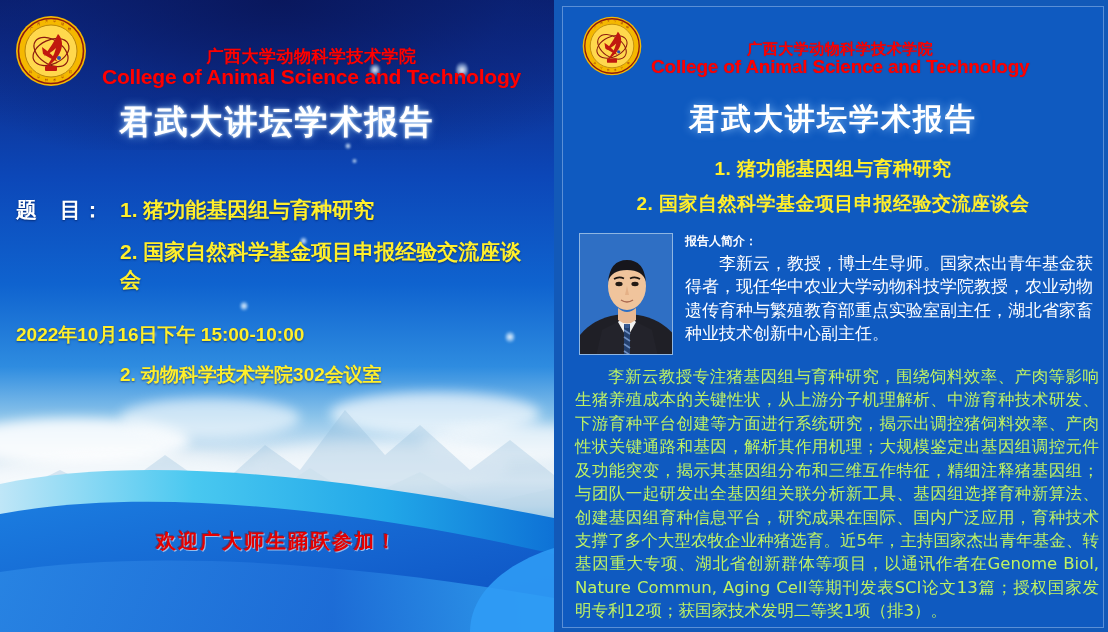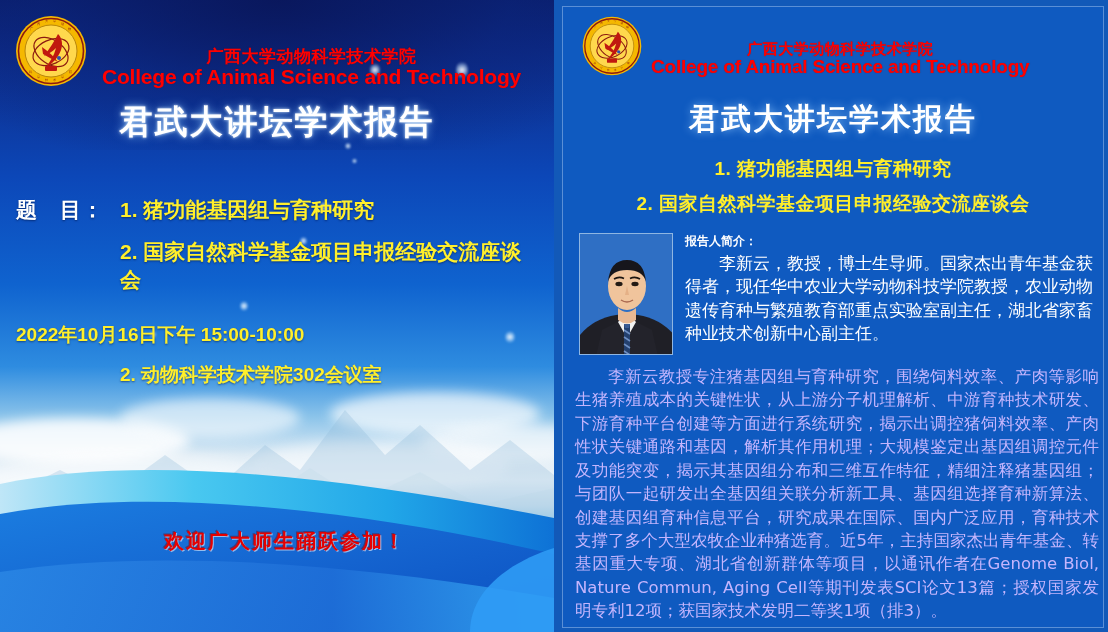--- a/index.html
+++ b/index.html
@@ -93,21 +93,21 @@
     letter-spacing: 1px; white-space: pre;
     text-shadow: 0 1px 2px rgba(0,20,70,.6);
   }
   .l-val {
     color: #ffef2b; font-weight: 700; font-size: 21px;
     text-shadow: 0 1px 2px rgba(0,20,70,.55);
   }
   .l-val.small { font-size: 19px; }
   .l-sub { margin-left: 104px; margin-top: -2px; margin-bottom: 16px; }
   .l-welcome {
-    position: absolute; left: 8px; top: 528px; width: 100%;
+    position: absolute; left: 0; top: 528px; width: 100%;
     text-align: center;
     color: #e60000; font-weight: 700; font-size: 20px; letter-spacing: 2px;
     text-shadow: 1px 1px 0 rgba(255,255,255,.55), -1px -1px 0 rgba(120,0,0,.45);
     font-family: "DejaVu Sans", "Liberation Sans", sans-serif;
   }
 
   
   .r-header { padding: 8px 0 0 18px; }
   .r-header .inst { margin-left: 8px; }
   .r-header .inst .cn { font-size: 15px; }
@@ -130,21 +130,21 @@
     background: #2f6fc4;
   }
   .r-bio-text { margin-left: 12px; color: #ffffff; }
   .r-bio-title { font-size: 12px; font-weight: 700; margin-bottom: 2px; }
   .r-bio-body {
     font-size: 17px; font-weight: 400; line-height: 1.38;
     text-indent: 2em;
   }
   .r-para {
     margin: 10px 4px 0 12px;
-    color: #c4b5fd; font-size: 16.5px; line-height: 1.42;
+    color: #bef264; font-size: 16.5px; line-height: 1.42;
     text-indent: 2em; text-align: justify;
     font-family: "DejaVu Sans", "Liberation Sans", sans-serif;
   }
 </style>
 </head>
 <body>
 
 <div class="stage">
 
   <div class="slide-left">

